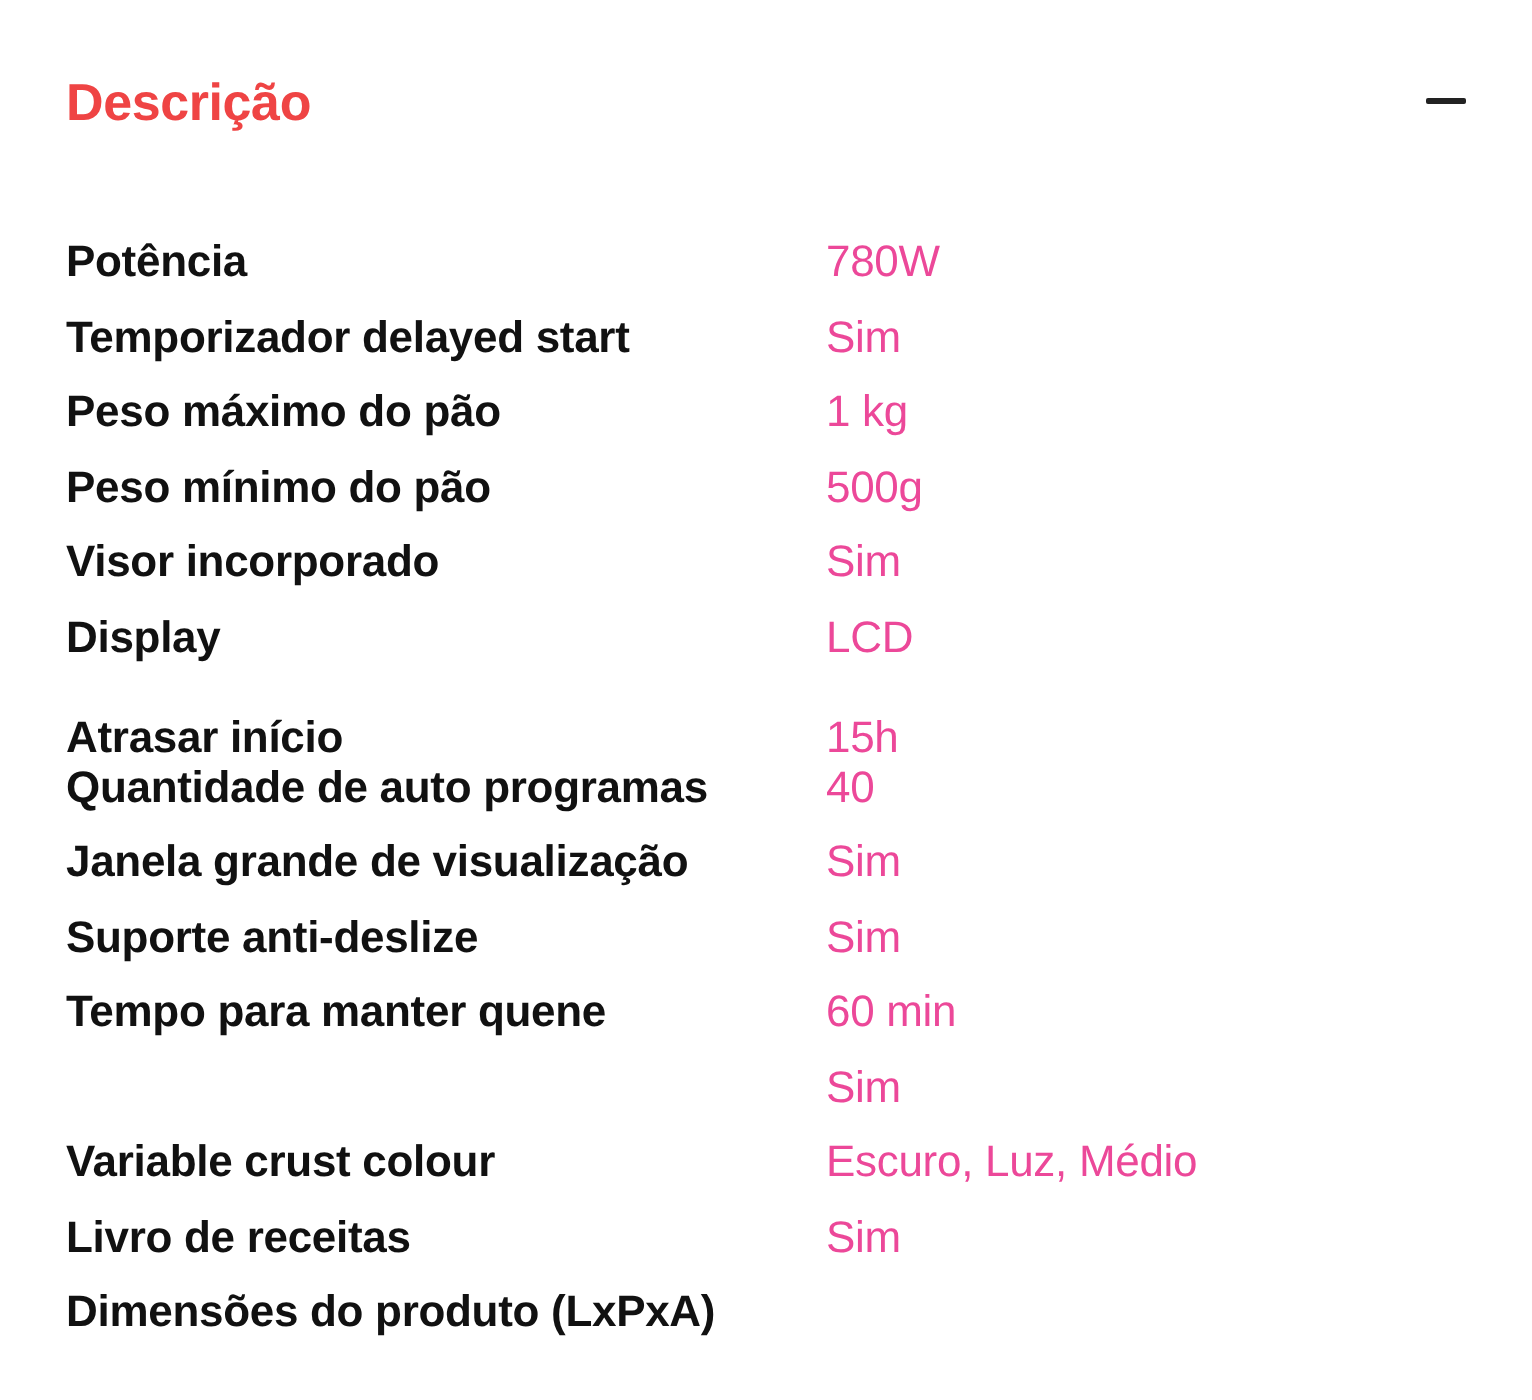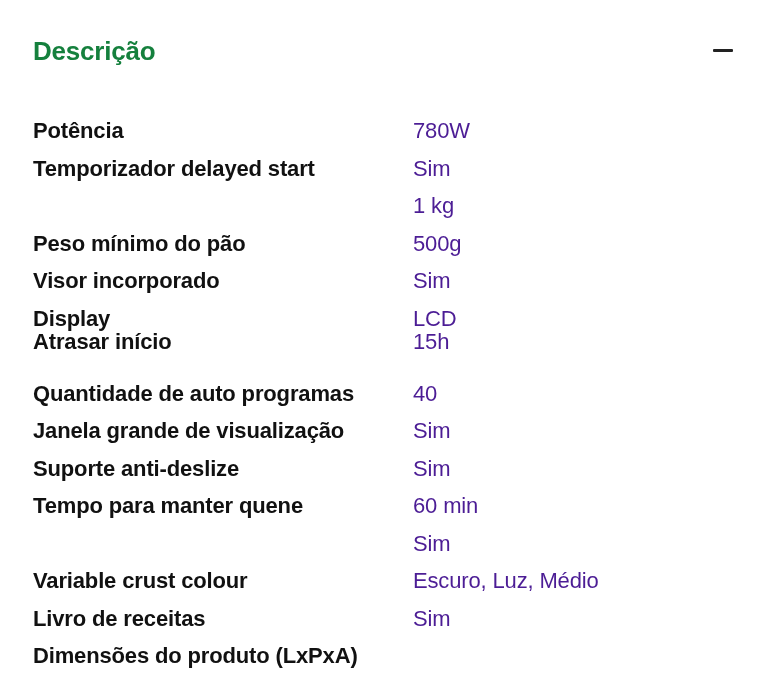--- a/index.html
+++ b/index.html
@@ -23,21 +23,21 @@
       height: 100px;
     }
     .section-title {
       position: absolute;
       left: 33px;
       top: 34px;
       font-size: 26px;
       font-weight: bold;
       line-height: 34px;
       letter-spacing: -0.2px;
-      color: #15803d;
+      color: #ef4444;
       margin: 0;
     }
     .collapse-button {
       position: absolute;
       left: 706px;
       top: 36px;
       width: 34px;
       height: 30px;
       background: transparent;
       border: none;
@@ -71,21 +71,21 @@
       letter-spacing: -0.15px;
     }
     .spec-value {
       position: absolute;
       left: 413px;
       top: 0;
       font-size: 22px;
       font-weight: normal;
       line-height: 37px;
       white-space: nowrap;
-      color: #4c1d95;
+      color: #ec4899;
       letter-spacing: -0.15px;
     }
   </style>
 </head>
 <body>
 
 <div class="section-header">
   <h2 class="section-title">Descrição</h2>
   <button class="collapse-button" aria-label="collapse">
     <span class="minus-icon"></span>
@@ -95,35 +95,36 @@
 <div class="spec-list">
   <div class="spec-row" style="top:112px">
     <span class="spec-label">Potência</span>
     <span class="spec-value">780W</span>
   </div>
   <div class="spec-row" style="top:149.5px">
     <span class="spec-label">Temporizador delayed start</span>
     <span class="spec-value">Sim</span>
   </div>
   <div class="spec-row" style="top:187px">
+    <span class="spec-label">Peso máximo do pão</span>
     <span class="spec-value">1 kg</span>
   </div>
   <div class="spec-row" style="top:224.5px">
     <span class="spec-label">Peso mínimo do pão</span>
     <span class="spec-value">500g</span>
   </div>
   <div class="spec-row" style="top:262px">
     <span class="spec-label">Visor incorporado</span>
     <span class="spec-value">Sim</span>
   </div>
   <div class="spec-row" style="top:299.5px">
     <span class="spec-label">Display</span>
     <span class="spec-value">LCD</span>
   </div>
-  <div class="spec-row" style="top:323px">
+  <div class="spec-row" style="top:350px">
     <span class="spec-label">Atrasar início</span>
     <span class="spec-value">15h</span>
   </div>
   <div class="spec-row" style="top:374.5px">
     <span class="spec-label">Quantidade de auto programas</span>
     <span class="spec-value">40</span>
   </div>
   <div class="spec-row" style="top:412px">
     <span class="spec-label">Janela grande de visualização</span>
     <span class="spec-value">Sim</span>

